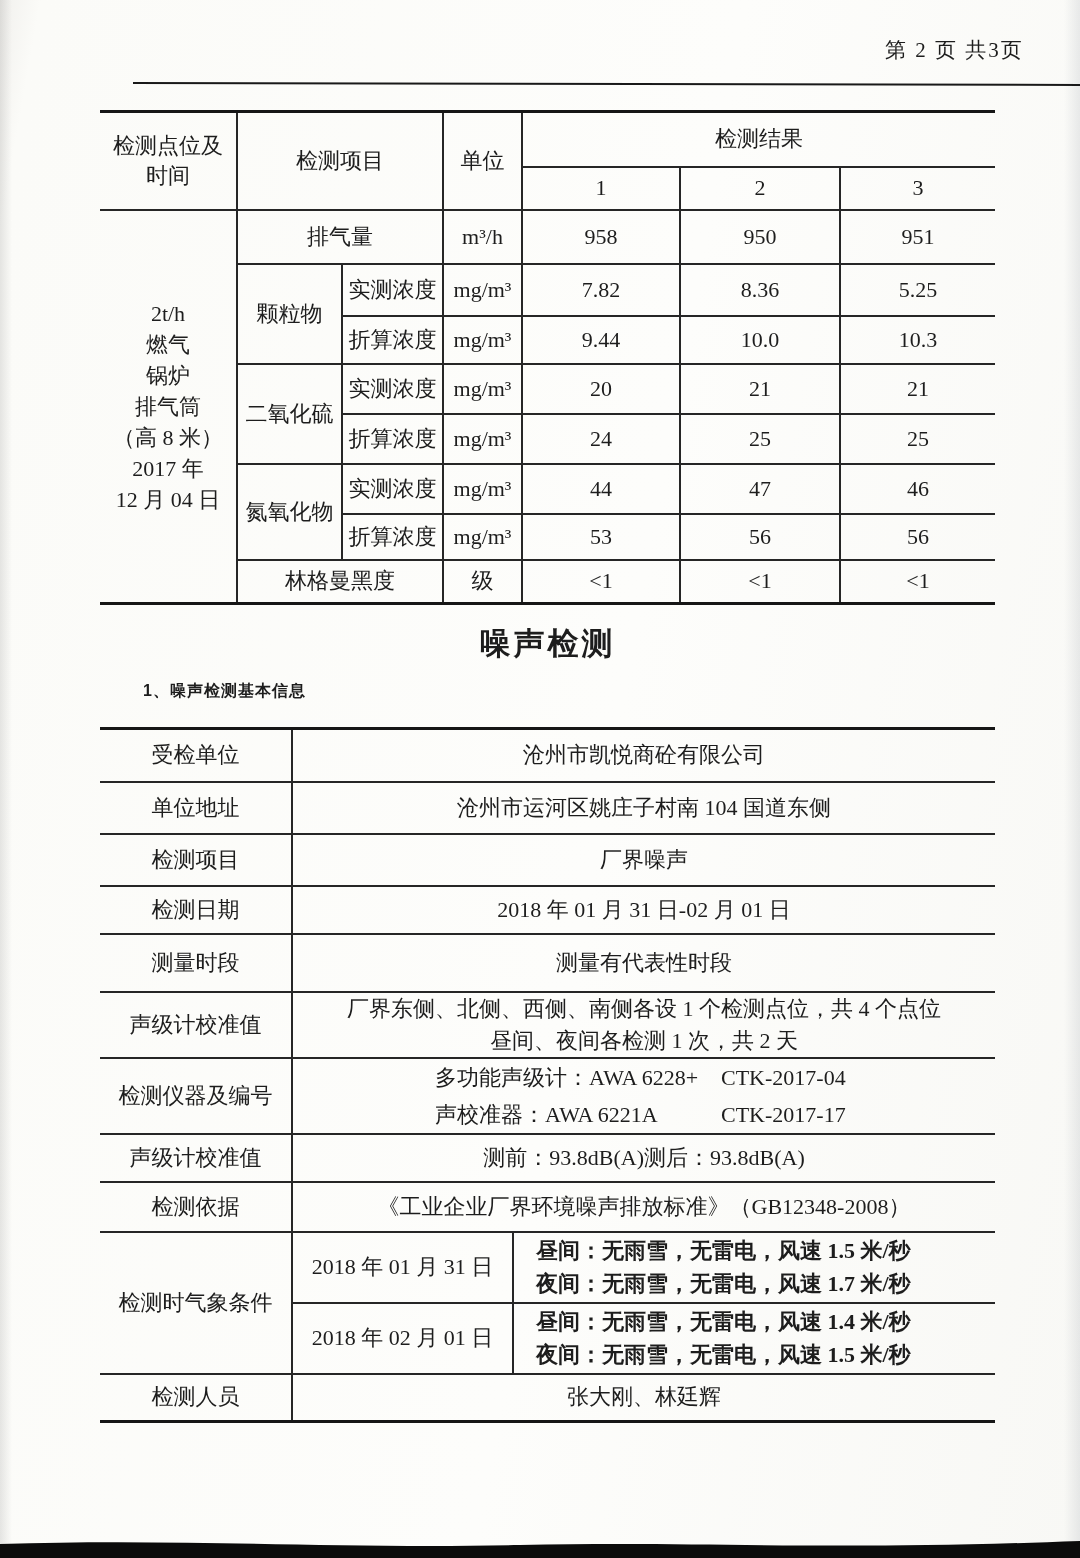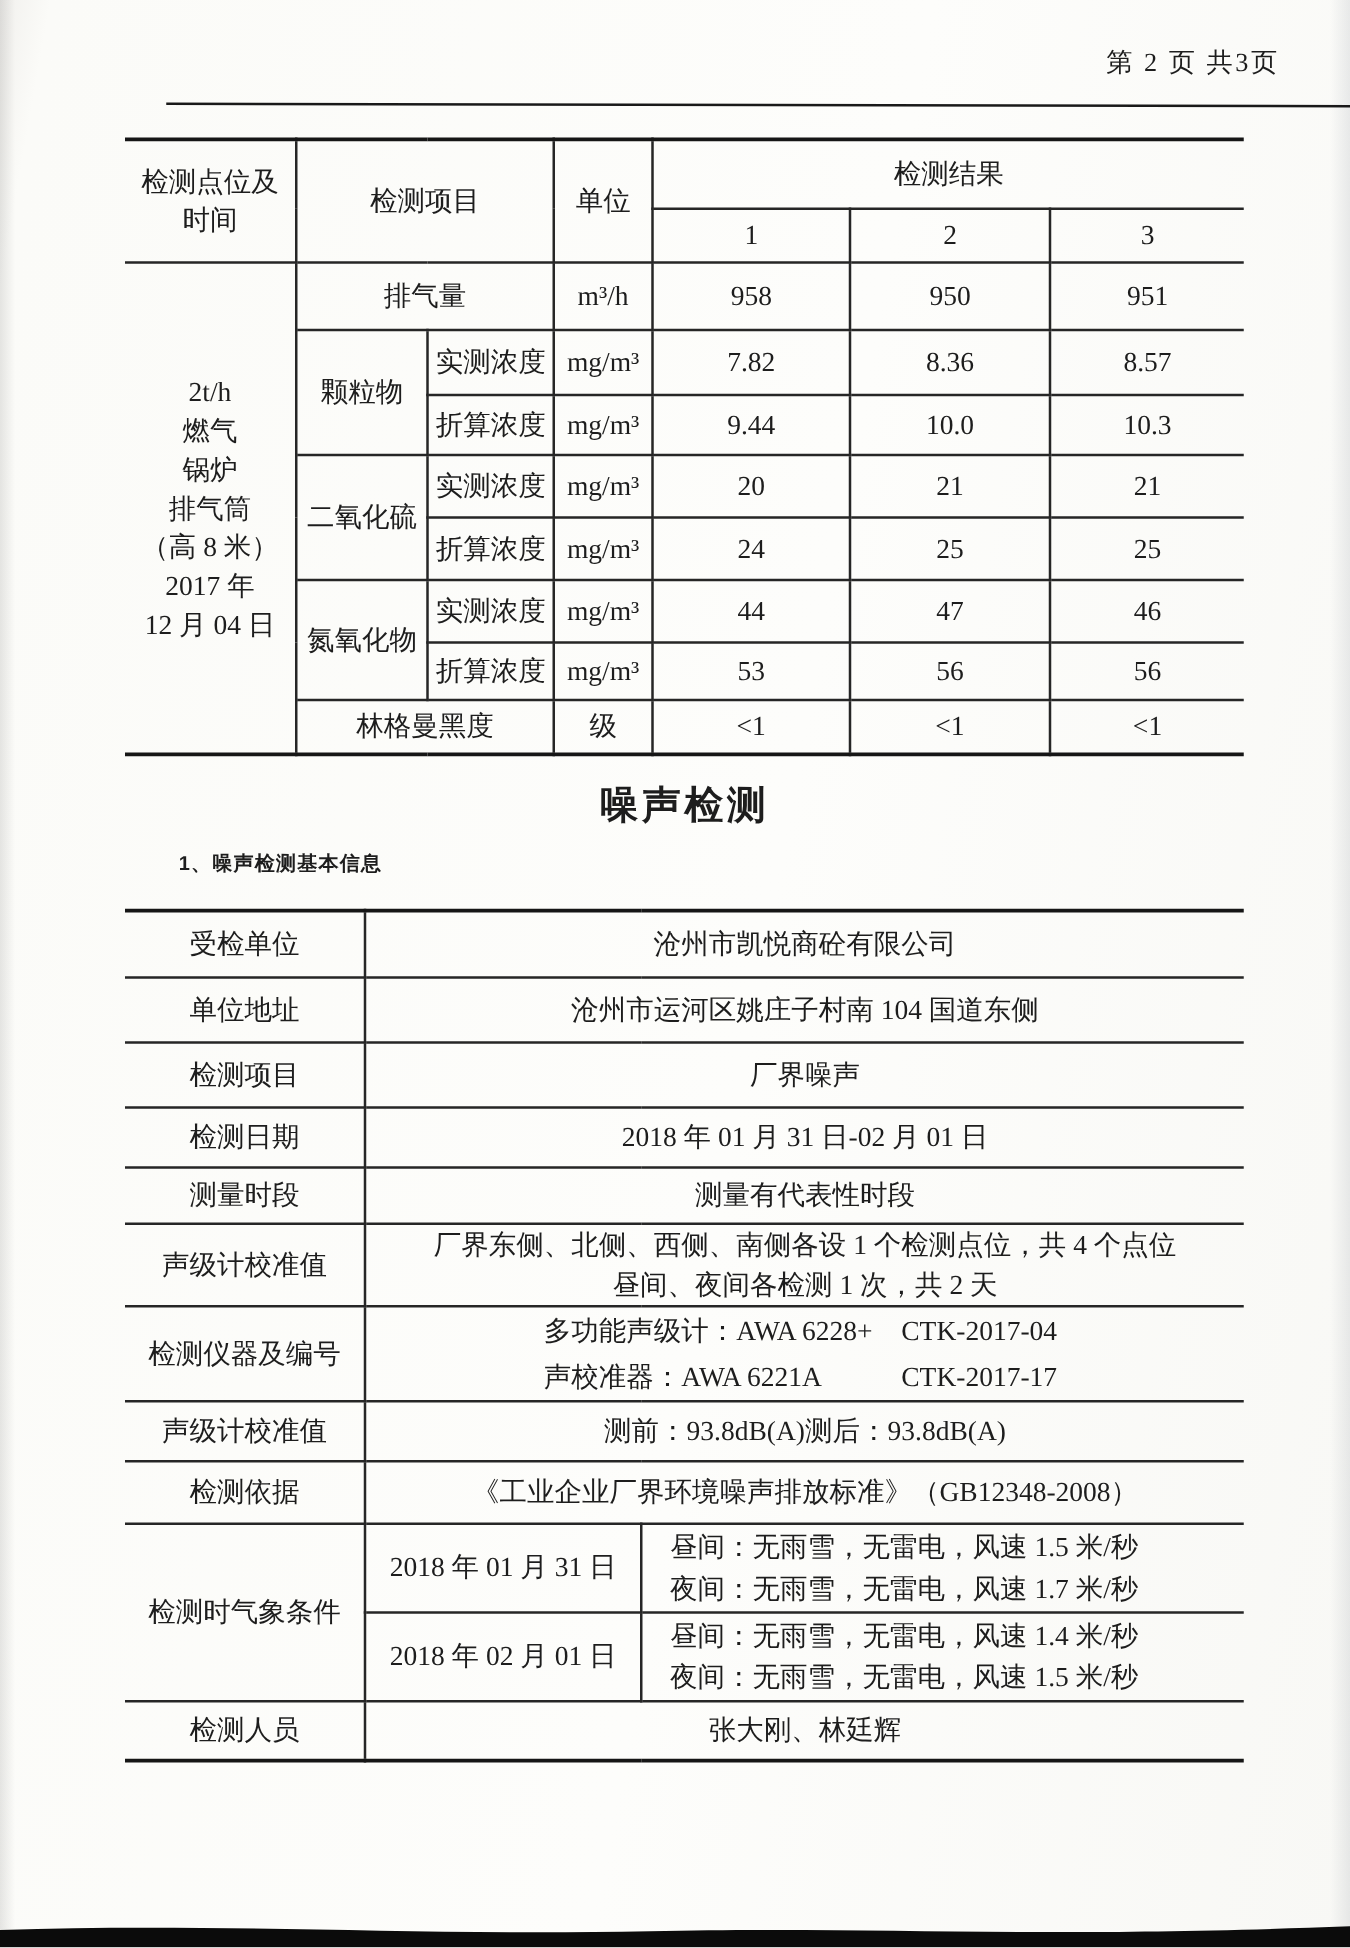--- a/index.html
+++ b/index.html
@@ -39,26 +39,26 @@
   .info{position:absolute;left:100px;top:727px;width:895px;
     border-top:3px solid #161616;border-bottom:3px solid #161616;
     border-left:hidden;border-right:hidden;}
   .info td{border:2px solid #262626;}
   .two-line div{line-height:32px;}
   .inst-cell{position:relative;text-align:left;}
   .inst-line{position:relative;height:37px;line-height:37px;}
   .inst-name{margin-left:142px;}
   .inst-code{position:absolute;left:428px;top:0;}
   .cal-line{display:flex;justify-content:center;}
-  .weather-cell{text-align:left;padding-left:22px;}
+  .weather-cell{text-align:left;padding-left:22px;font-weight:bold;}
   .weather-cell div{line-height:33px;}
 
   .h55{height:55px}.h43{height:43px}.h54{height:54px}.h52{height:52px}
   .h48{height:48px}.h50{height:50px}.h46{height:46px}.h44{height:44px}
-  .h53{height:53px}.h45{height:45px}.h66{height:66px}.h74{height:74px}.h71{height:71px}
+  .h53{height:53px}.h45{height:58px}.h66{height:66px}.h74{height:74px}.h71{height:71px}
 
   .scan-blob{position:absolute;left:225px;top:1478px;width:430px;height:142px;
     background:radial-gradient(ellipse 52% 62% at 50% 96%,rgba(85,85,85,.5),rgba(150,150,150,.22) 55%,rgba(150,150,150,0) 78%);}
   .scan-band{position:absolute;left:0;top:1536px;}
 </style>
 </head>
 <body>
 
 <div class="page">
   <div class="edge-left"></div>
@@ -107,21 +107,21 @@
       <td>958</td>
       <td>950</td>
       <td>951</td>
     </tr>
     <tr class="h52">
       <td rowspan="2">颗粒物</td>
       <td>实测浓度</td>
       <td>mg/m³</td>
       <td>7.82</td>
       <td>8.36</td>
-      <td>8.57</td>
+      <td>5.25</td>
     </tr>
     <tr class="h48">
       <td>折算浓度</td>
       <td>mg/m³</td>
       <td>9.44</td>
       <td>10.0</td>
       <td>10.3</td>
     </tr>
     <tr class="h50">
       <td rowspan="2">二氧化硫</td>

